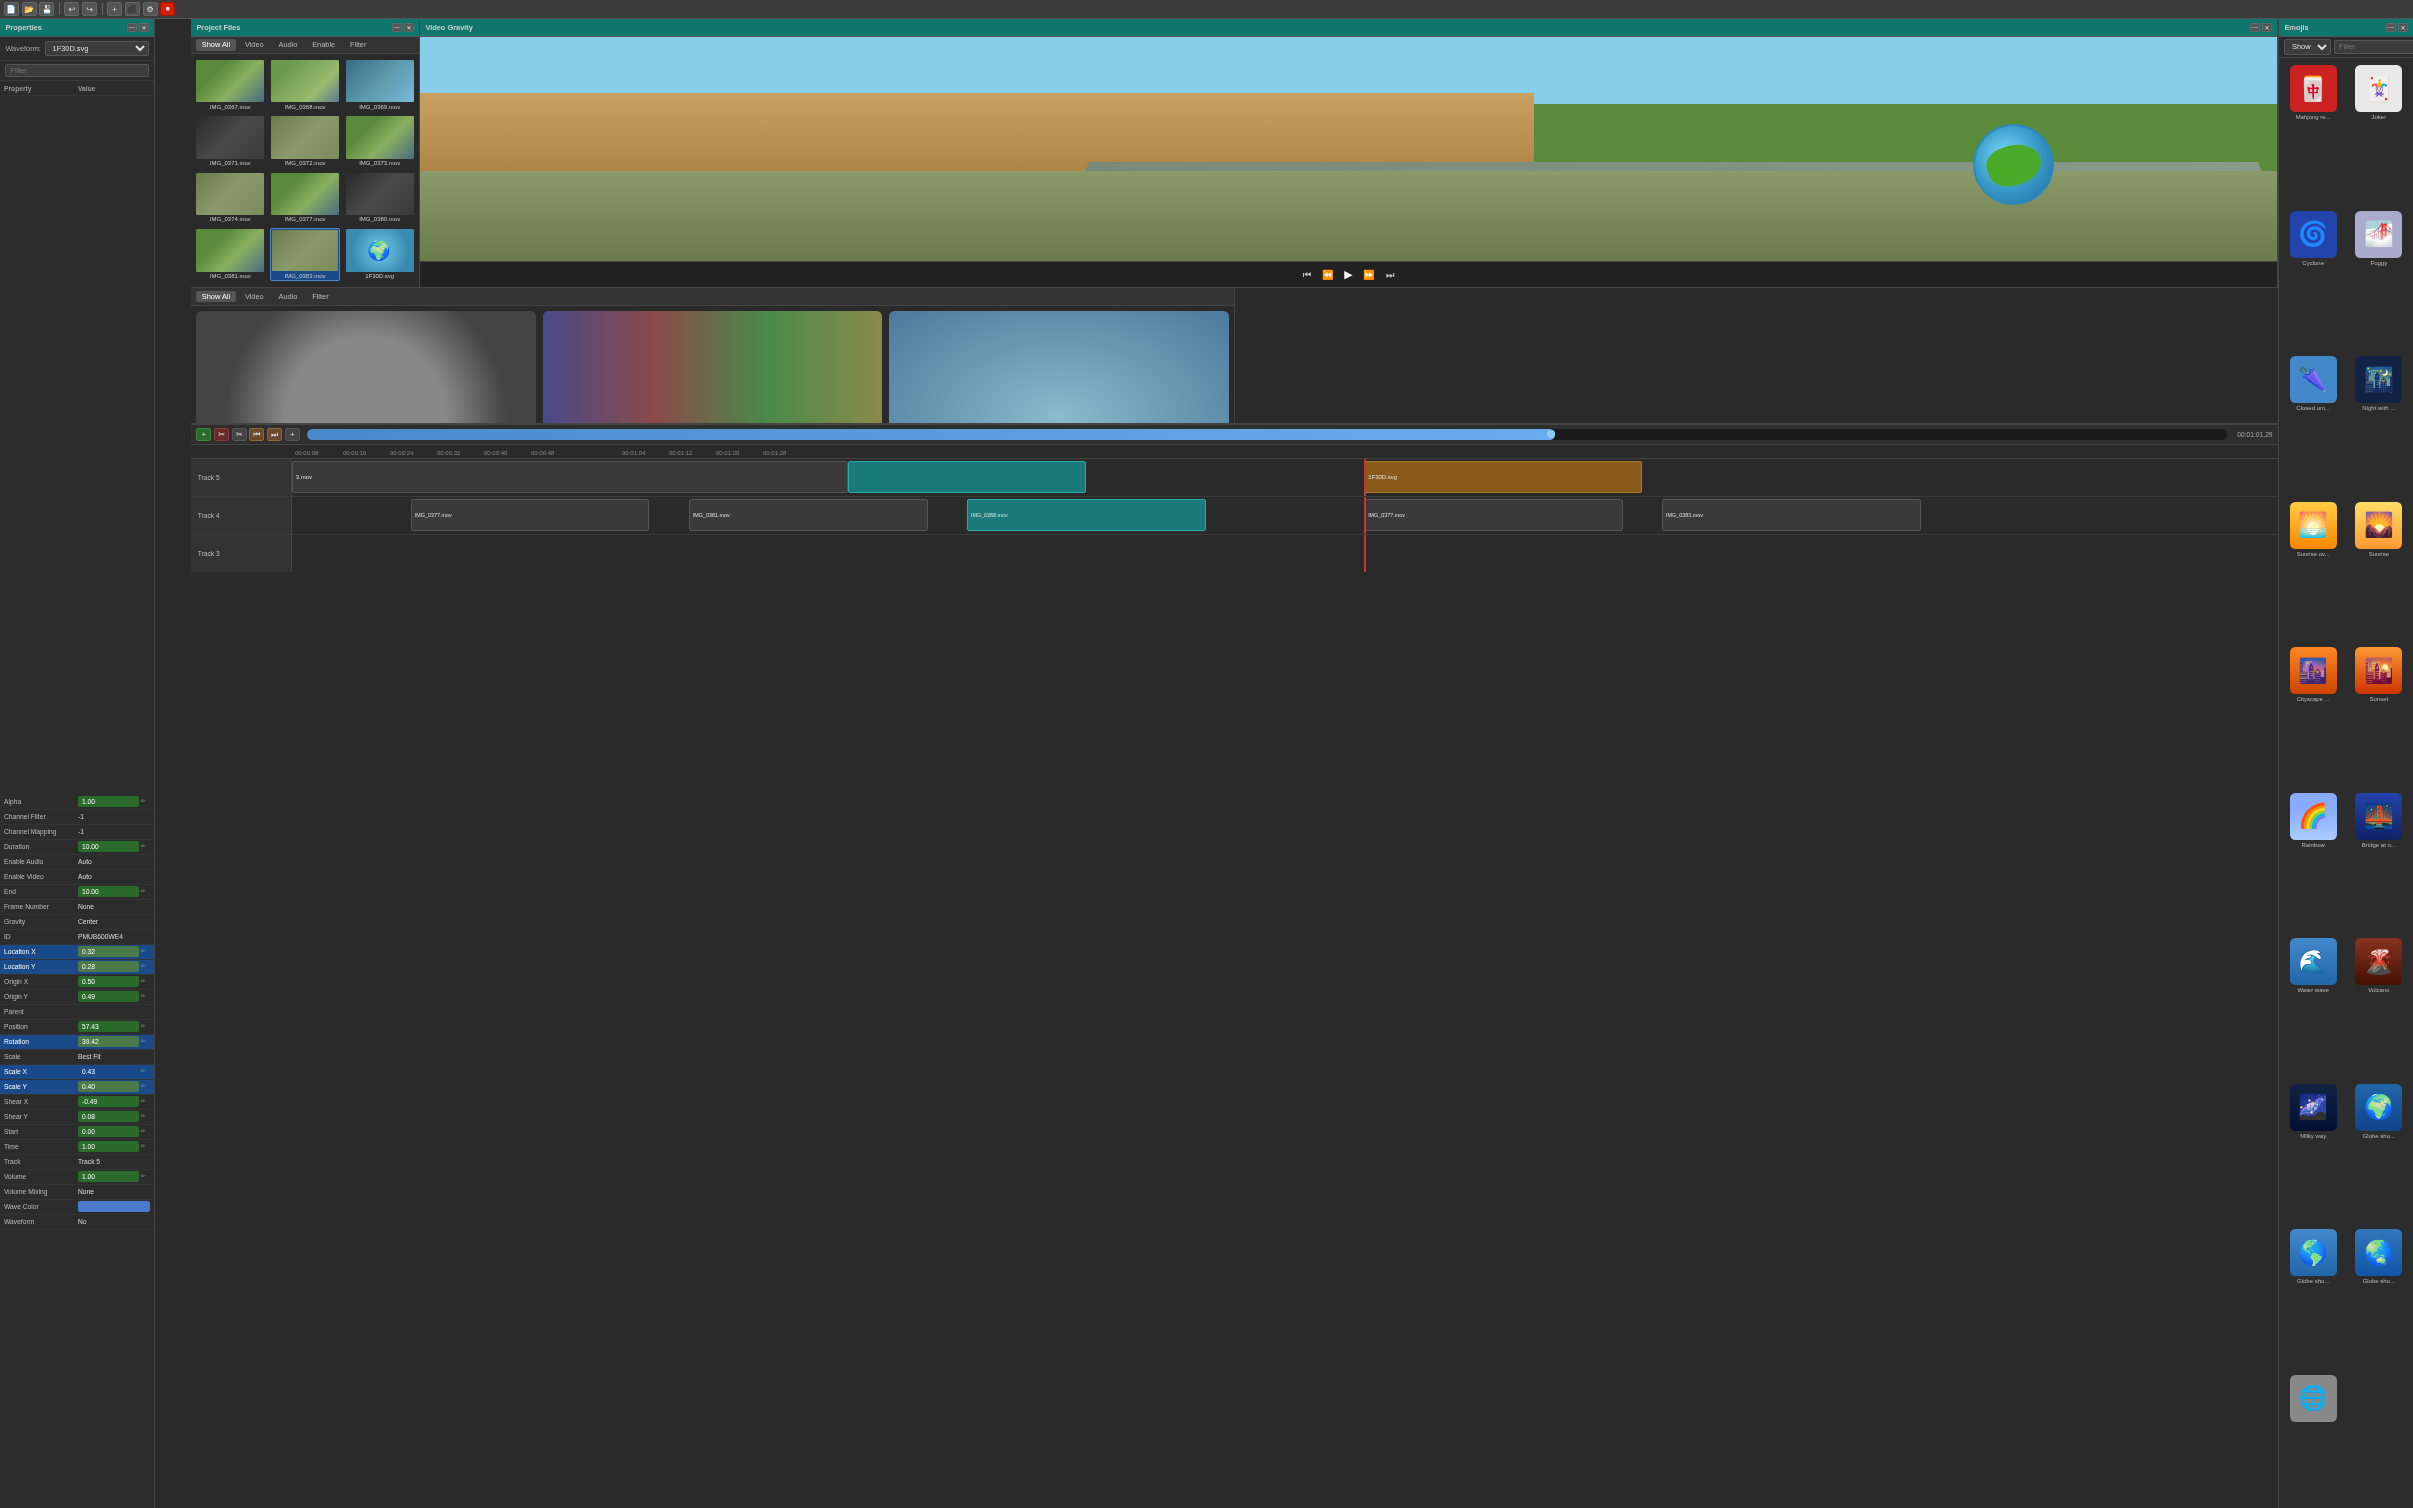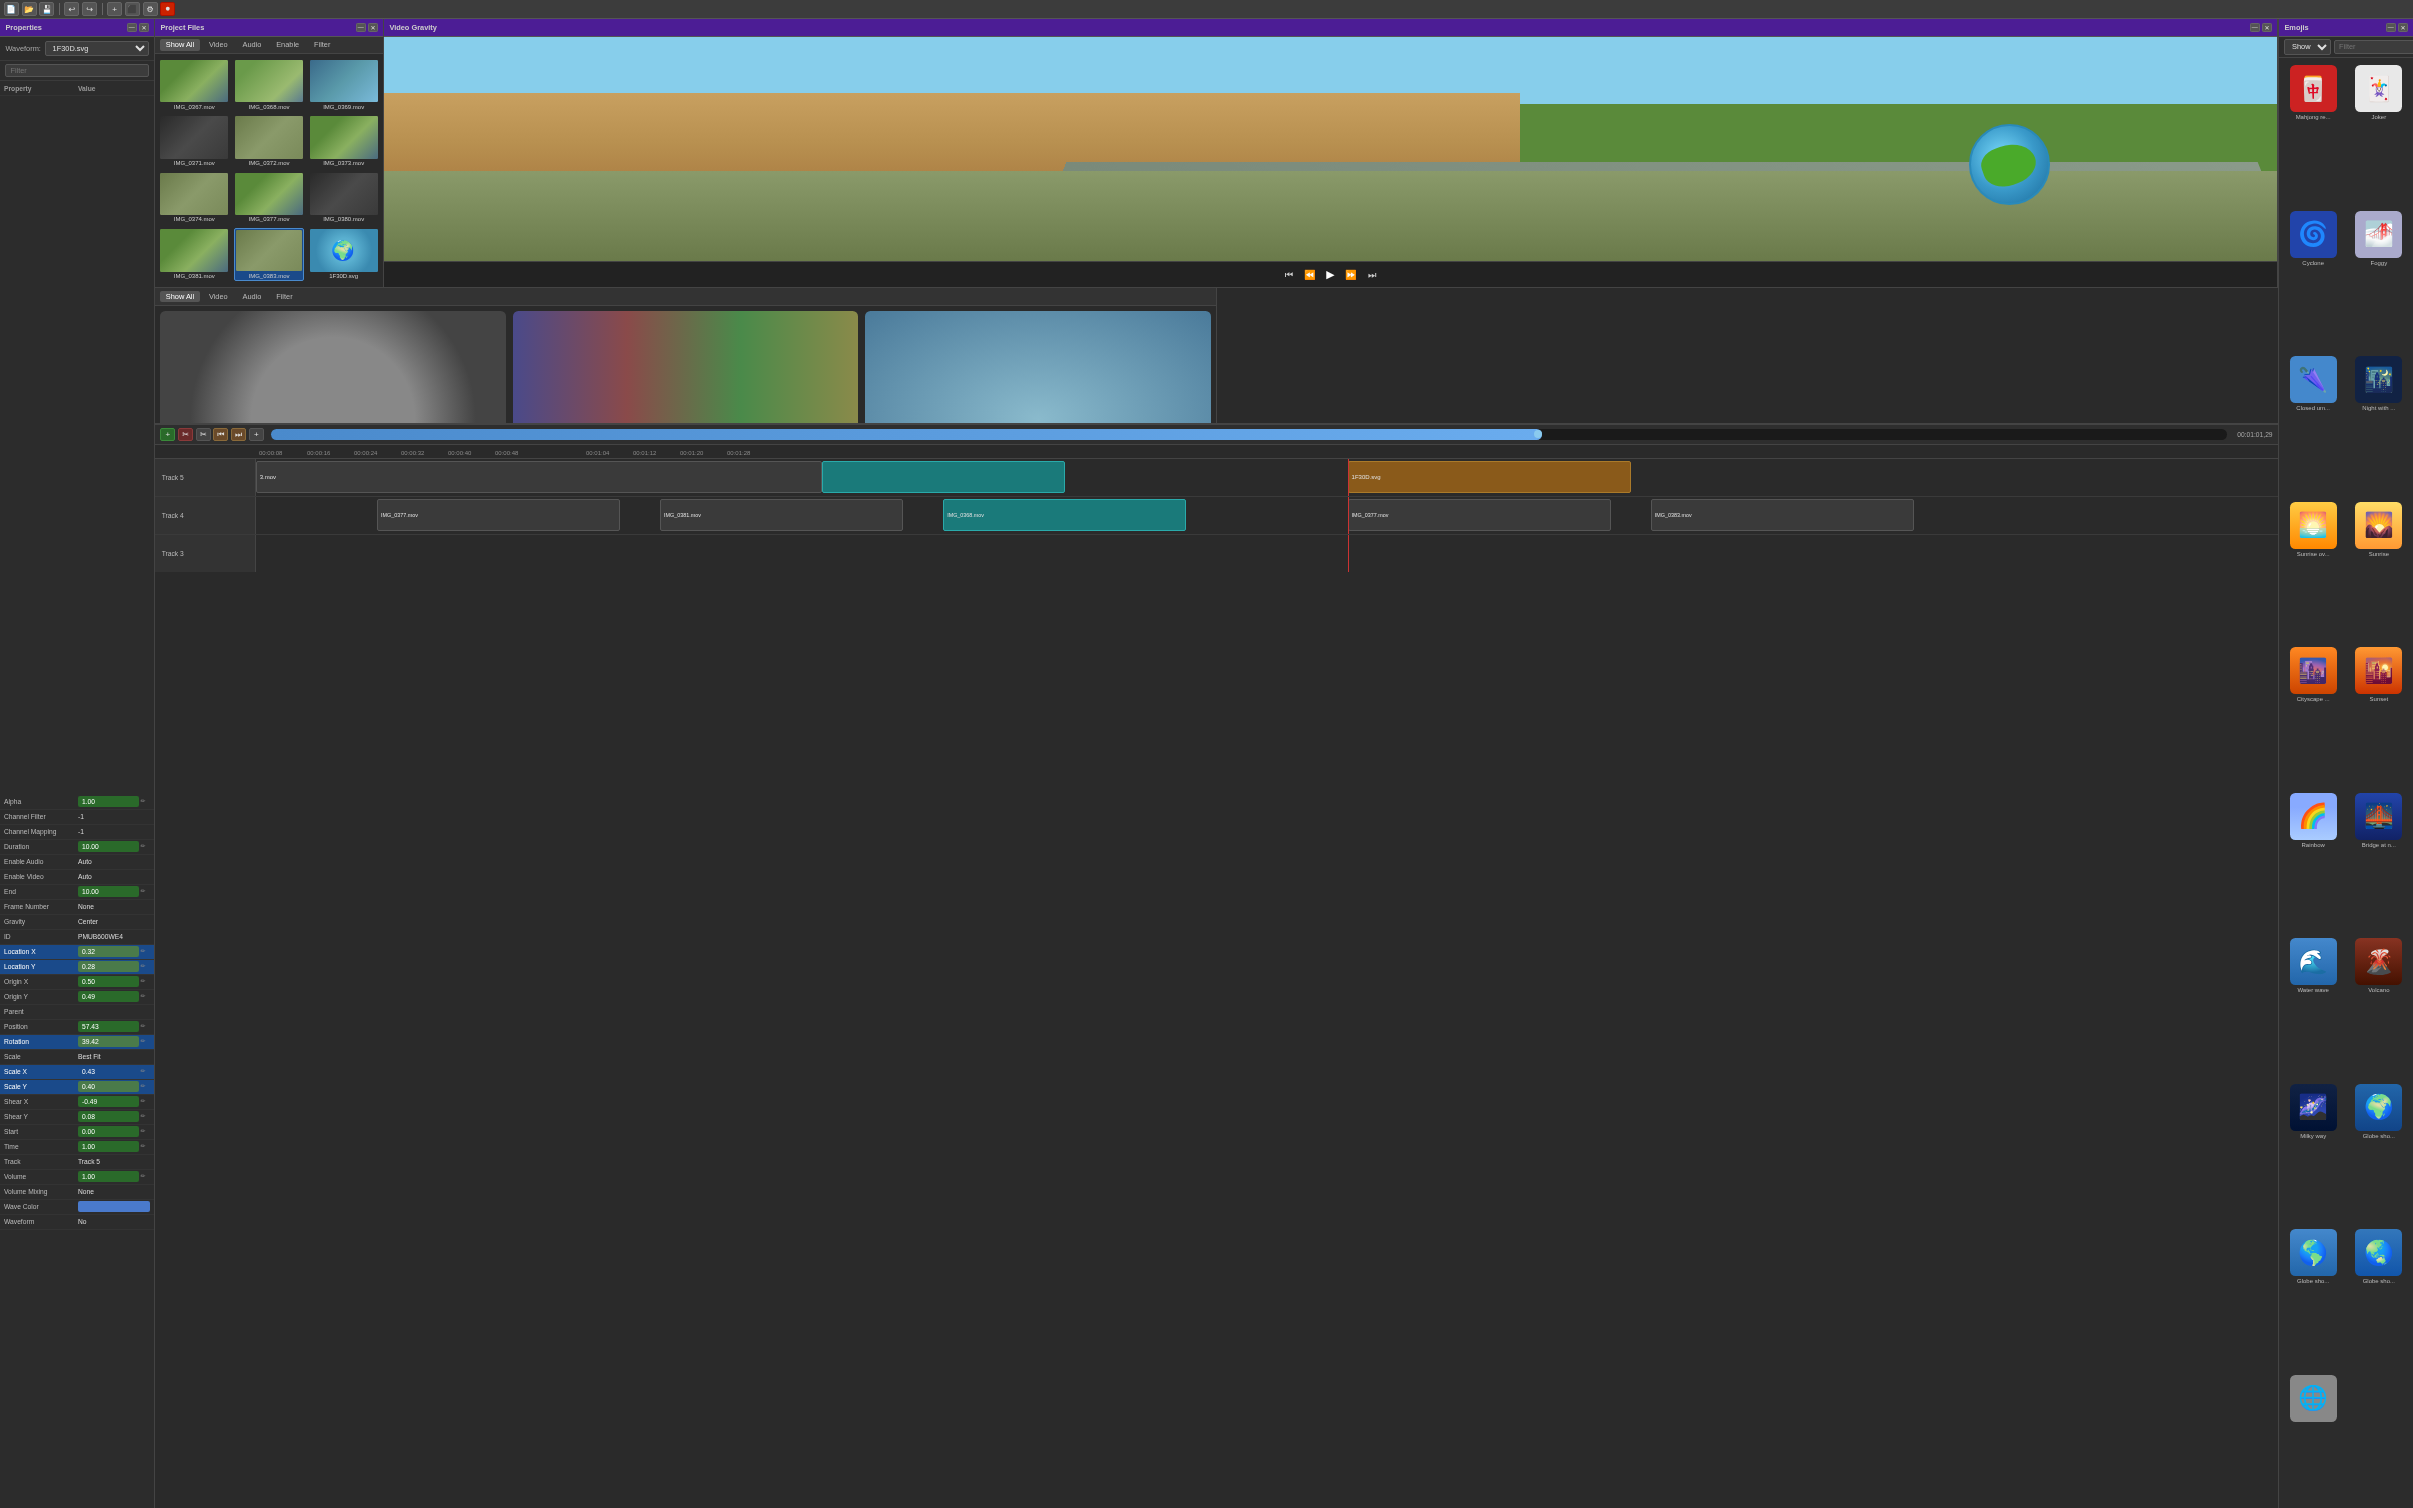--- a/index.html
+++ b/index.html
@@ -51,21 +51,21 @@
     
     #properties-panel {
       width: 155px;
       background: #2c2c2c;
       border-right: 0.7px solid #444;
       display: flex;
       flex-direction: column;
       flex-shrink: 0;
     }
     .panel-header {
-      background: #4c1d95;
+      background: #0f766e;
       border-bottom: 0.7px solid #555;
       padding: 2.7px 5.4px;
       display: flex;
       align-items: center;
       justify-content: space-between;
       height: 17.5px;
     }
     .panel-title {
       font-weight: 600;
       font-size: 7.4px;
@@ -170,20 +170,21 @@
     }
     .prop-row.selected { background: #1a4a8a; }
     .prop-row.selected .prop-name { color: #fff; }
 
     
     #center-column {
       display: flex;
       flex-direction: column;
       flex: 1;
       overflow: hidden;
+      margin-left: 36px;
     }
 
     
     #top-center {
       display: flex;
       height: 269px;
       border-bottom: 0.7px solid #444;
       flex-shrink: 0;
     }
 

